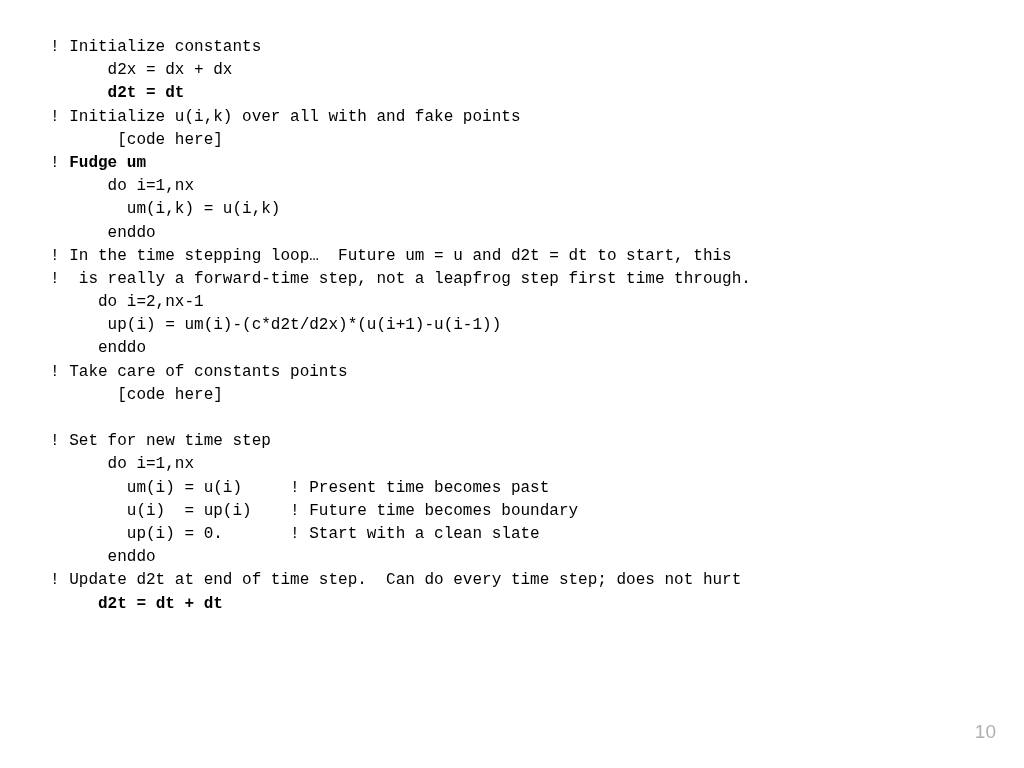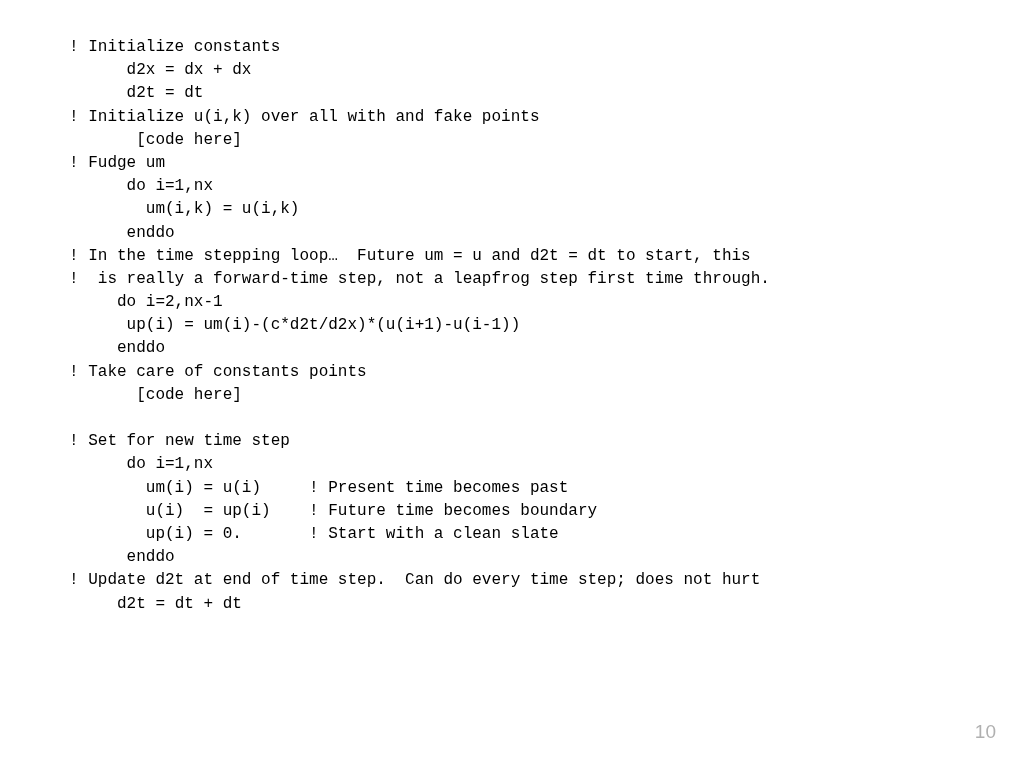--- a/index.html
+++ b/index.html
@@ -9,24 +9,23 @@
       background: #ffffff;
       font-family: "Courier New", Courier, monospace;
       font-size: 16px;
       line-height: 1.45;
       color: #000000;
       padding: 36px 50px 20px 50px;
       position: relative;
     }
     .line {
       white-space: pre;
-      margin-left: 19px;
     }
     .bold {
-      font-weight: normal;
+      font-weight: bold;
     }
     .page-number {
       position: absolute;
       bottom: 22px;
       right: 28px;
       color: #b0b0b0;
       font-family: Arial, sans-serif;
       font-size: 19px;
     }
     .blank {

